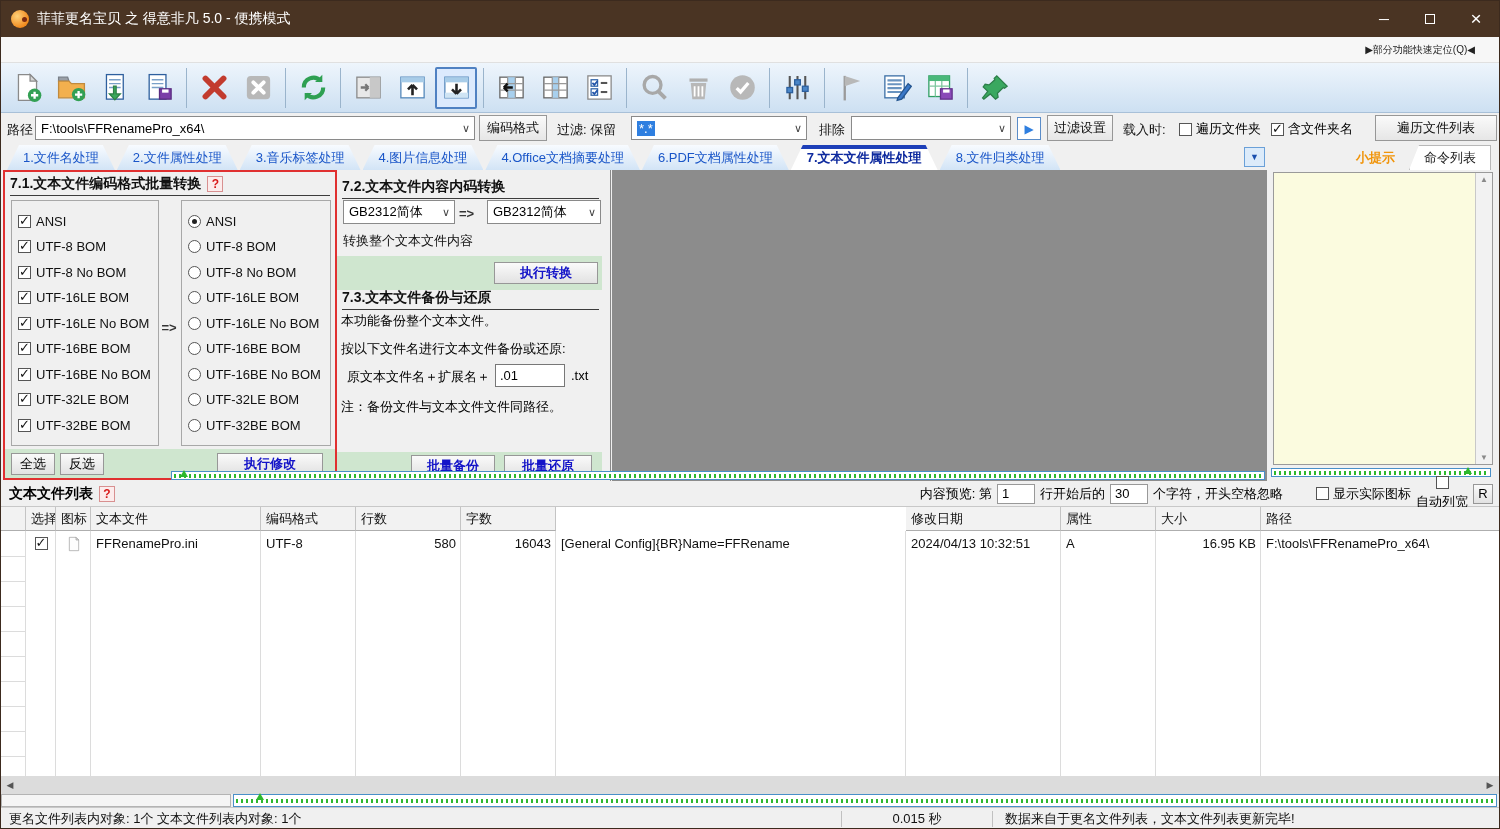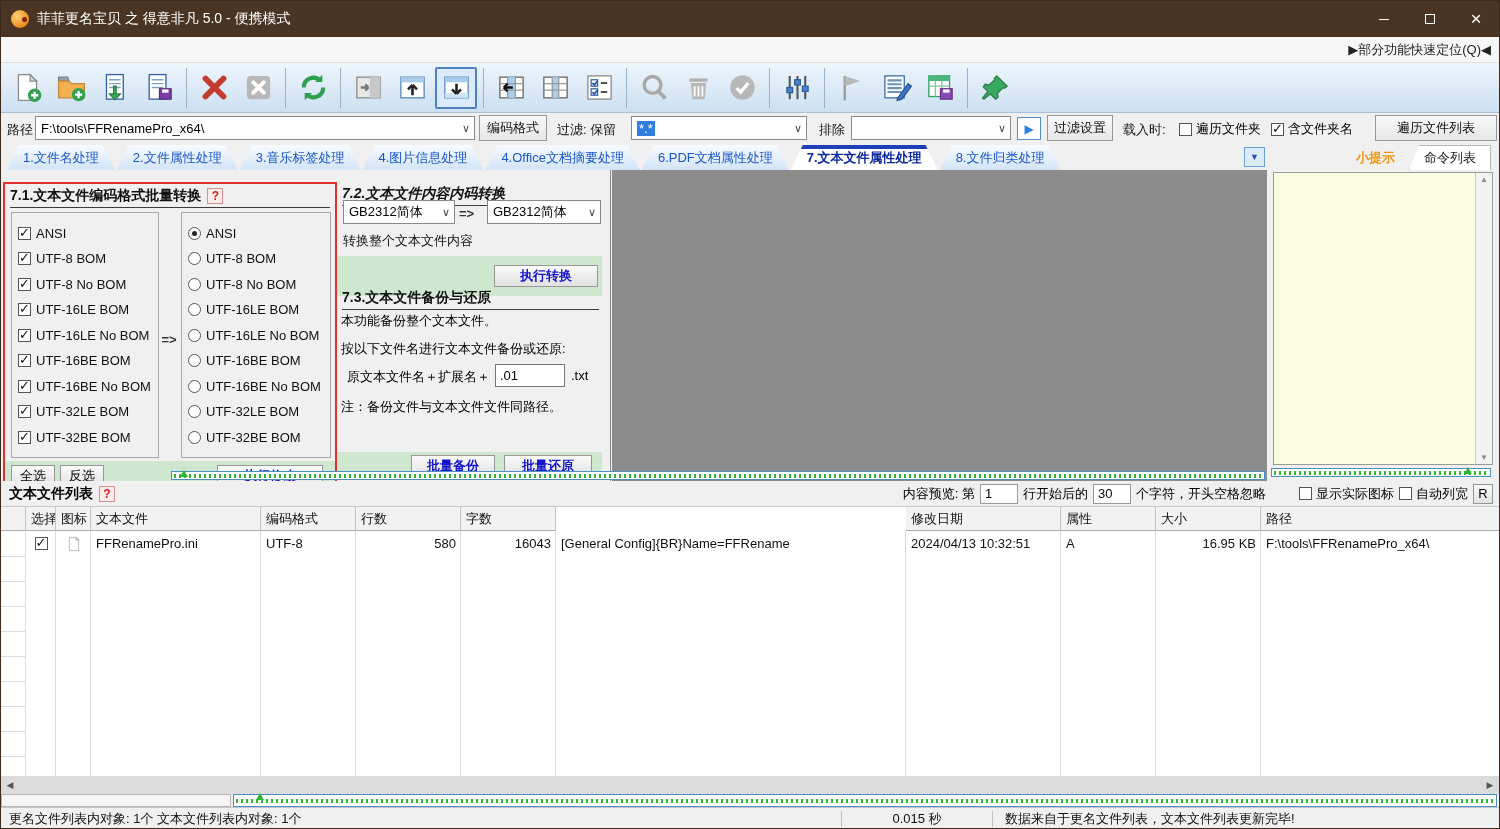--- a/index.html
+++ b/index.html
@@ -11,21 +11,21 @@
   .app-icon::after{content:"";position:absolute;right:2px;top:7px;width:5px;height:5px;border-radius:50%;background:#7a2a10;}
   .title-text{font-size:14px;}
   .win-controls{margin-left:auto;display:flex;height:100%;}
   .wbtn{width:46px;height:100%;display:flex;align-items:center;justify-content:center;color:#fff;font-size:14px;cursor:default;}
   .wbtn .maxbox{width:10px;height:10px;border:1.4px solid #fff;display:inline-block;}
   .wbtn.close{font-size:19px;}
   
   .menubar{position:absolute;top:36px;left:0;width:100%;height:26px;background:#f7f7f7;border-bottom:1px solid #e0e0e0;display:flex;align-items:center;font-size:13px;}
   .menu-item{padding:0 10px;color:#111;}
   .menu-item.disabled{color:#9a9a9a;}
-  .menu-right{margin-left:auto;padding-right:8px;color:#222;font-size:13px;}
+  .menu-right{margin-left:auto;padding-right:24px;color:#222;font-size:10px;}
   
   .toolbar{position:absolute;top:62px;left:0;width:100%;height:50px;background:linear-gradient(#eef5fc,#cde0f2);border-bottom:1px solid #a8c0d8;display:flex;align-items:center;padding-left:4px;}
   .tb-btn{width:42px;height:42px;border:1px solid transparent;background:transparent;display:flex;align-items:center;justify-content:center;margin:0 1px;padding:0;}
   .tb-btn.selected{border:2px solid #4f81c2;background:#dceafd;border-radius:2px;}
   .tb-sep{width:1px;height:40px;background:#9ab4cc;margin:0 5px;display:inline-block;}
   
   .pathbar{position:absolute;top:112px;left:0;width:100%;height:31px;background:#f0f0f0;font-size:13px;}
   .pathbar>*{position:absolute;}
   .pb-label{top:8px;color:#111;}
   .combo{background:#fff;border:1px solid #8a8a8a;height:24px;top:3px;display:flex;align-items:center;}
@@ -41,42 +41,42 @@
   
   .tabsrow{position:absolute;top:143px;left:0;width:100%;height:26px;background:#f0f0f0;display:flex;align-items:flex-end;padding-left:6px;font-size:13px;}
   .tab{height:25px;display:flex;align-items:center;padding:0 16px;margin-right:2px;background:linear-gradient(#f8fbff,#d2e4f6);color:#1a56c8;clip-path:polygon(12px 0,calc(100% - 12px) 0,100% 100%,0 100%);white-space:nowrap;}
   .tab.active{background:#fff;color:#0e2a9e;font-weight:bold;box-shadow:inset 0 4px 0 #1d3fb8;}
   .tab-drop{position:absolute;left:1243px;top:3px;width:21px;height:20px;background:#dcebfa;border:1px solid #6aa0d8;color:#1a4fae;font-size:9px;display:flex;align-items:center;justify-content:center;}
   .side-tabs{position:absolute;right:8px;bottom:0;display:flex;}
   .side-tab{height:25px;display:flex;align-items:center;padding:0 14px;background:#fff;border:1px solid #b8b8b8;border-bottom:none;color:#222;clip-path:polygon(10px 0,100% 0,100% 100%,0 100%);}
   .side-tab.active{background:#f0f0f0;color:#f0940a;font-weight:bold;border:none;}
   
   .main{position:absolute;top:169px;left:0;width:100%;height:311px;background:#f0f0f0;font-size:13px;}
-  .p71{position:absolute;left:2px;top:0;width:334px;height:310px;border:2px solid #e03030;background:#f0f0f0;margin-top:12px;}
+  .p71{position:absolute;left:2px;top:0;width:334px;height:310px;border:2px solid #e03030;background:#f0f0f0;}
   .sec-head{display:flex;align-items:center;gap:6px;margin:3px 5px 0 5px;border-bottom:1px solid #3c3c3c;padding-bottom:2px;}
   .sec-title{font-size:14px;font-weight:bold;color:#111;white-space:nowrap;}
   .help-btn{width:16px;height:16px;background:#fcecec;border:1px solid #d89090;color:#d81b1b;font-weight:bold;font-size:12px;display:flex;align-items:center;justify-content:center;flex:none;}
   .encbox{position:absolute;top:28px;bottom:32px;border:1px solid #a8a8a8;display:flex;flex-direction:column;justify-content:space-evenly;padding:2px 6px;background:#f0f0f0;text-align:center;}
   .encbox.cbs{left:6px;width:148px;}
   .encbox.rds{left:176px;width:150px;}
   .opt{display:flex;align-items:center;gap:5px;white-space:nowrap;font-size:13px;color:#111;}
   .rd{width:13px;height:13px;border:1px solid #555;border-radius:50%;background:#fff;display:inline-block;position:relative;flex:none;}
   .rd.on::after{content:"";position:absolute;left:3px;top:3px;width:5px;height:5px;border-radius:50%;background:#222;}
   .p71-arrow{position:absolute;left:153px;top:148px;width:22px;text-align:center;font-weight:bold;color:#333;}
   .greenbar{background:#cfe6cf;display:flex;align-items:center;}
   .p71-bar{position:absolute;left:0;right:0;bottom:0;height:29px;padding:0 6px;gap:5px;}
   .sbtn{background:linear-gradient(#fafafa,#e2e2e2);border:1px solid #979797;height:22px;display:flex;align-items:center;justify-content:center;font-size:13px;}
   .p72{position:absolute;left:336px;top:0;width:274px;height:311px;background:#f0f0f0;border-right:1px solid #8a8a8a;}
   .p72>*{position:absolute;}
-  .p72 .head2{left:0;right:6px;top:12px;font-style:italic;}
+  .p72 .head2{left:0;right:6px;top:5px;}
   .co1{left:6px;top:30px;width:112px;}
   .co2{left:150px;top:30px;width:114px;}
   .arr2{left:122px;top:36px;font-weight:bold;color:#333;}
   .desc{left:6px;top:62px;color:#111;}
-  .gb1{left:0;right:8px;top:86px;height:40px;padding:0 4px;}
+  .gb1{left:0;right:8px;top:86px;height:34px;padding:0 4px;}
   .head3{left:0;right:6px;top:116px;}
   .t-line1{left:4px;top:142px;}
   .t-line2{left:4px;top:170px;}
   .t-name{left:10px;top:198px;}
   .bk-input{left:158px;top:194px;width:70px;height:23px;border:1px solid #777;background:#fff;padding:0 4px;font-size:13px;display:flex;align-items:center;}
   .t-ext{left:234px;top:198px;}
   .t-note{left:4px;top:228px;}
   .gb2{left:0;right:8px;bottom:2px;height:27px;padding:0 10px 0 4px;gap:9px;justify-content:flex-end;}
   .graycenter{position:absolute;left:611px;top:0;width:655px;height:311px;background:#8c8c8c;}
   .tip{position:absolute;left:1266px;top:0;width:234px;height:311px;background:#f0f0f0;}
@@ -497,21 +497,21 @@
     <span class="lh-right">
       <span>内容预览: 第</span>
       <span class="mini-input">1</span>
       <span>行开始后的</span>
       <span class="mini-input">30</span>
       <span>个字符，开头空格忽略</span>
       <label class="cbx" style="position:static;margin-left:28px;">
         <span class="cb"></span>
         <span>显示实际图标</span>
       </label>
-      <label class="cbx" style="position:static;">
+      <label class="cbx" style="position:static;flex-direction:column;">
         <span class="cb"></span>
         <span>自动列宽</span>
       </label>
       <span class="sbtn rbtn">R</span>
     </span>
   </div>
 
   <div class="tablewrap">
       <div class="th" style="left: 0px; width: 25px;"></div>
       <div class="th" style="left: 25px; width: 30px;">选择</div>

